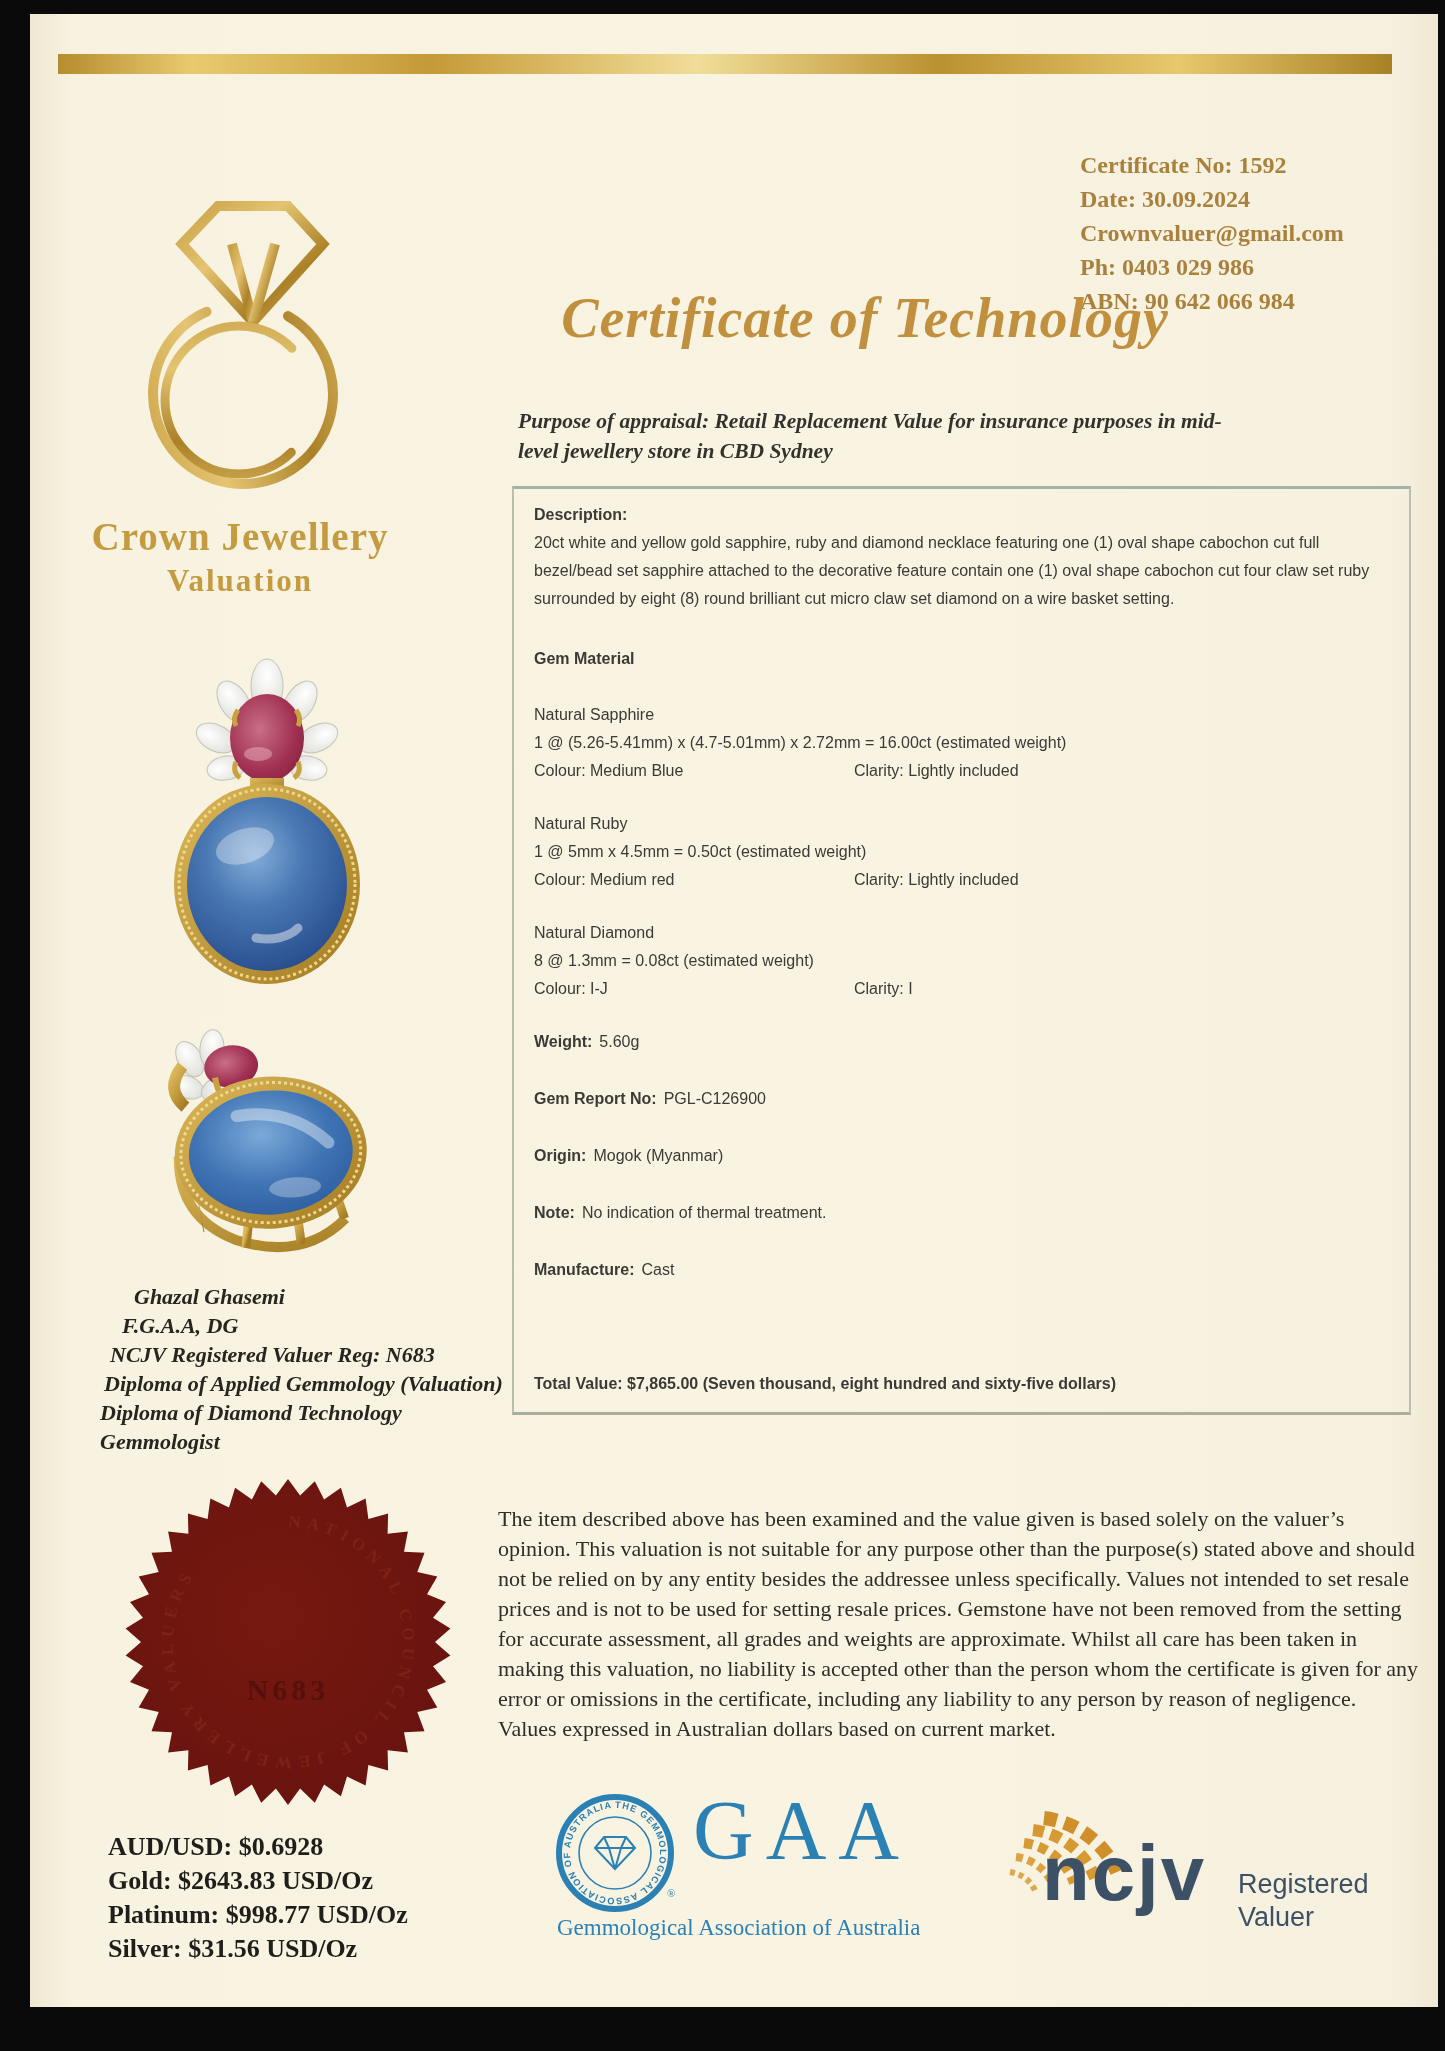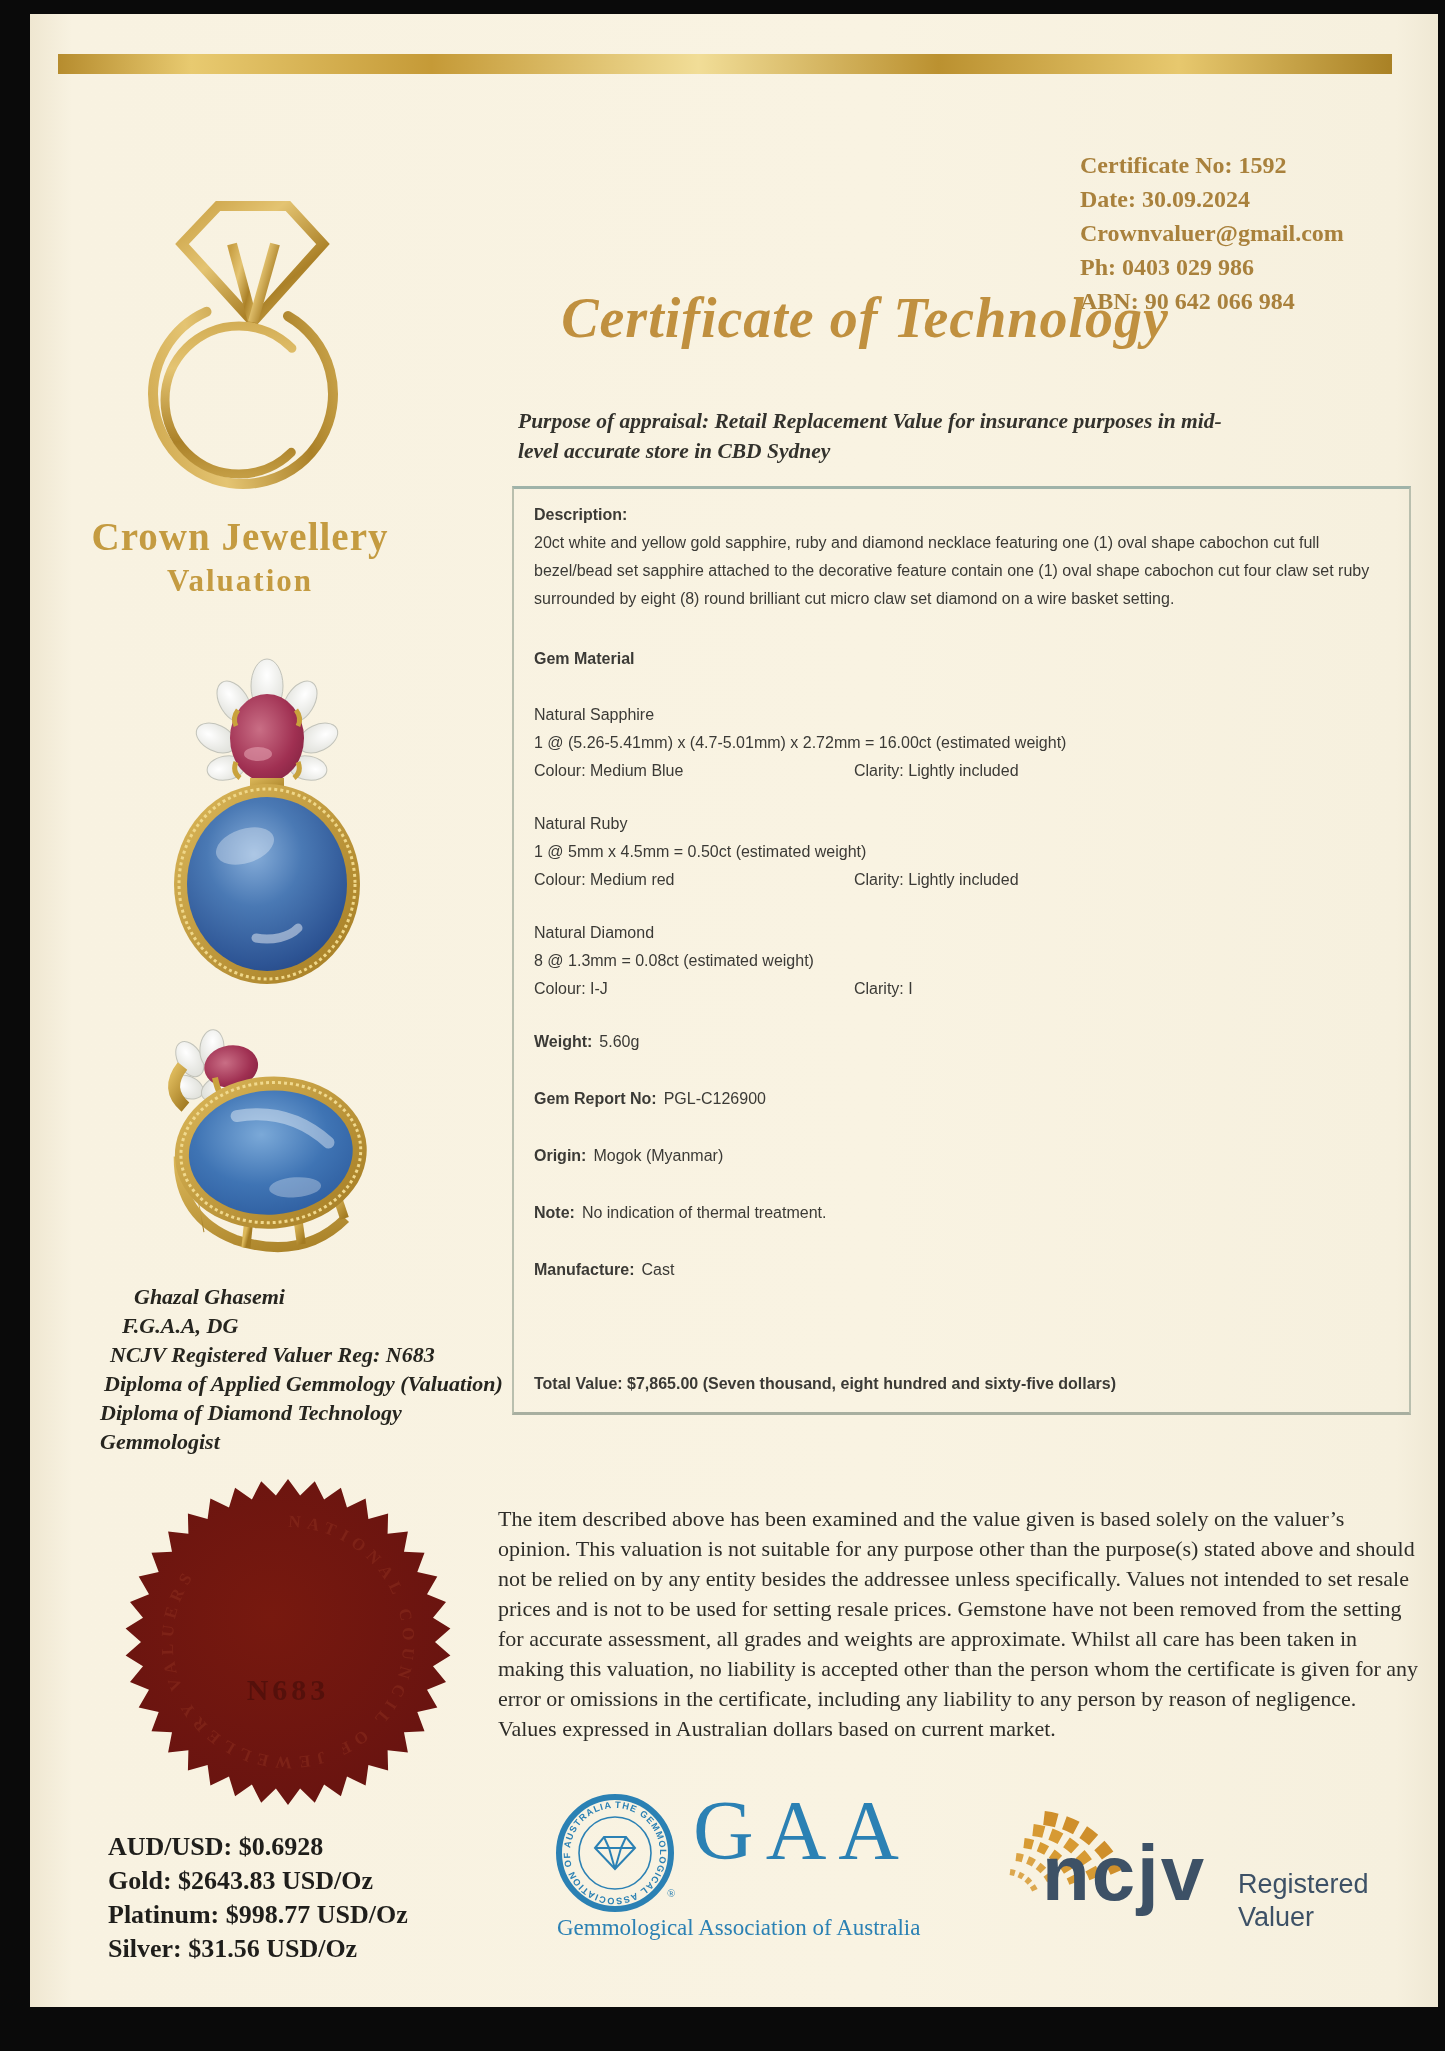--- a/index.html
+++ b/index.html
@@ -117,21 +117,21 @@
     <div class="cert-info">
       <div>Certificate No: 1592</div>
       <div>Date: 30.09.2024</div>
       <div>Crownvaluer@gmail.com</div>
       <div>Ph: 0403 029 986</div>
       <div>ABN: 90 642 066 984</div>
     </div>
 
     <div class="title">Certificate of Technology</div>
 
-    <div class="purpose">Purpose of appraisal: Retail Replacement Value for insurance purposes in mid-level accurate store in CBD Sydney</div>
+    <div class="purpose">Purpose of appraisal: Retail Replacement Value for insurance purposes in mid-level jewellery store in CBD Sydney</div>
 
     <svg class="photo1" width="196" height="336" viewBox="0 0 196 336">
       <defs>
         <radialGradient id="blueg" cx="0.42" cy="0.33" r="0.85">
           <stop offset="0" stop-color="#86add9"></stop>
             <stop offset="0.35" stop-color="#4a79b4"></stop>
           <stop offset="0.75" stop-color="#2d5494"></stop>
             <stop offset="1" stop-color="#1f3c74"></stop>
         </radialGradient>
         <radialGradient id="redg" cx="0.4" cy="0.4" r="0.8">

